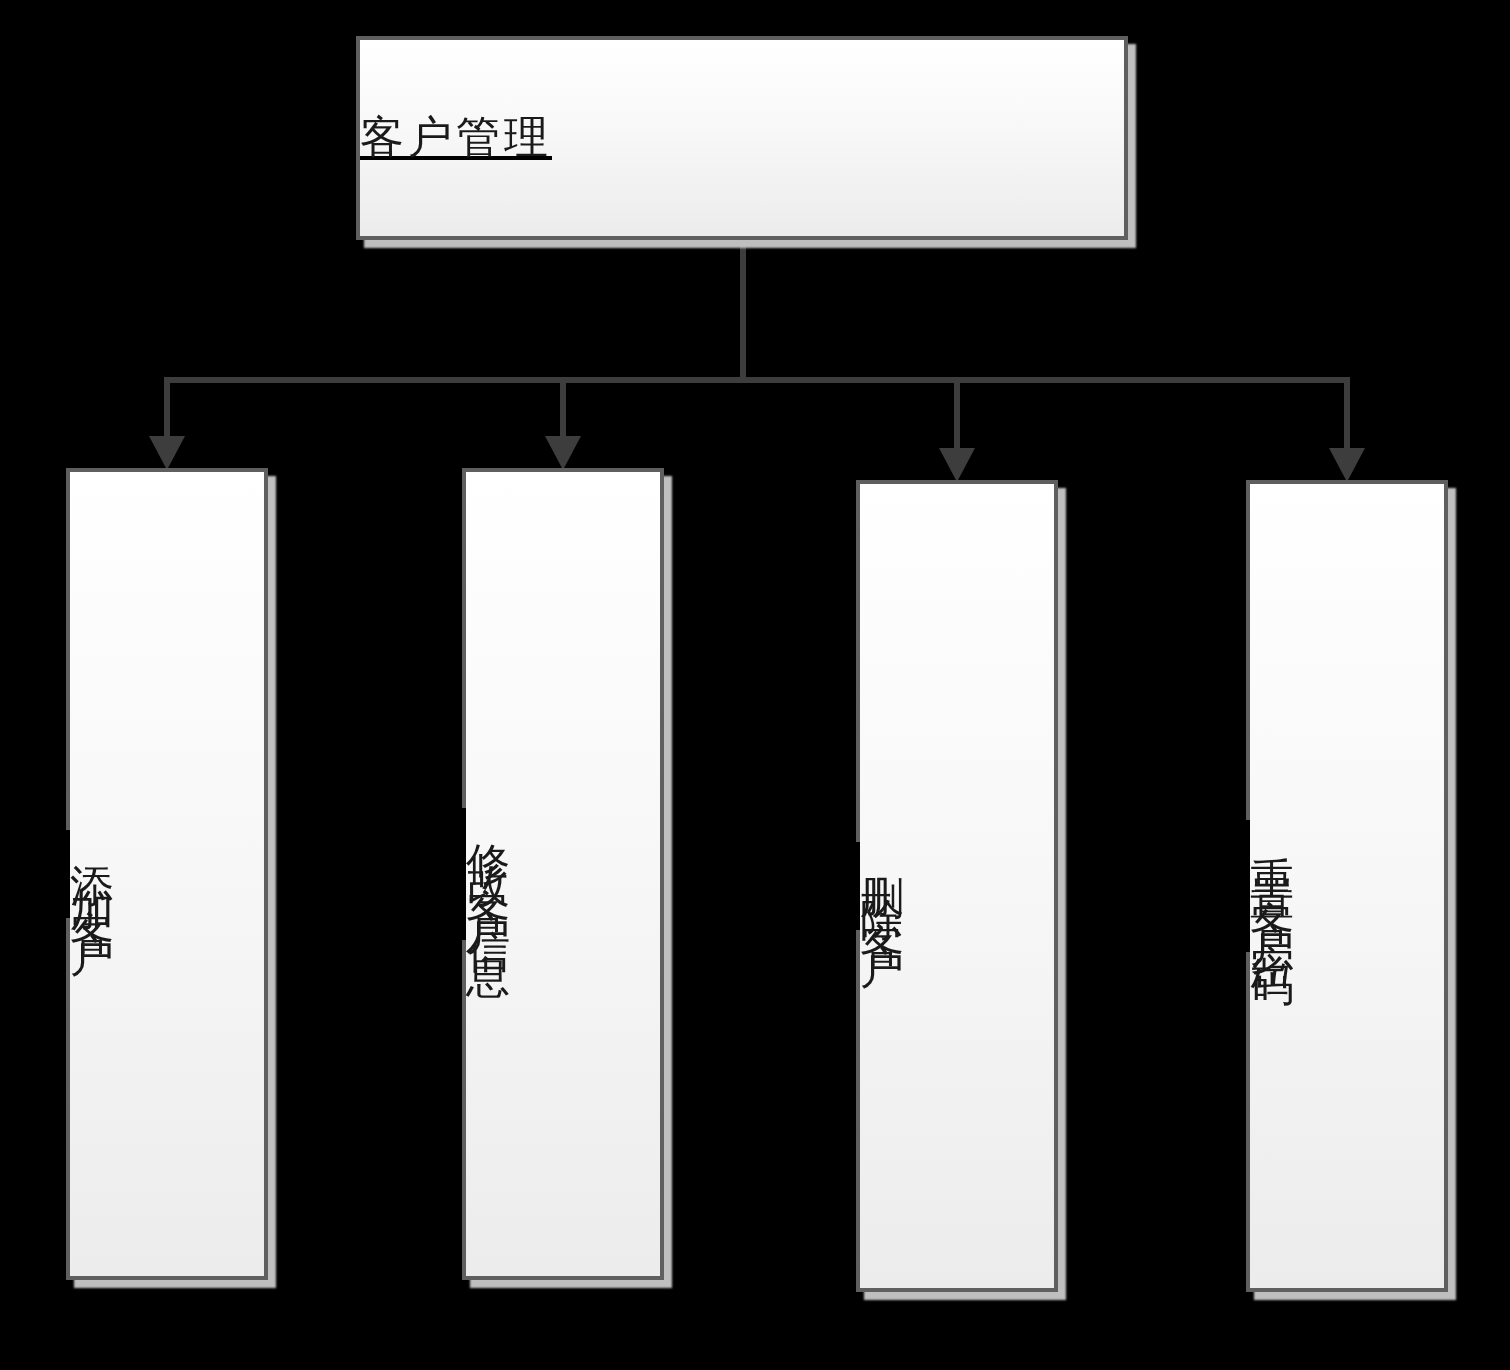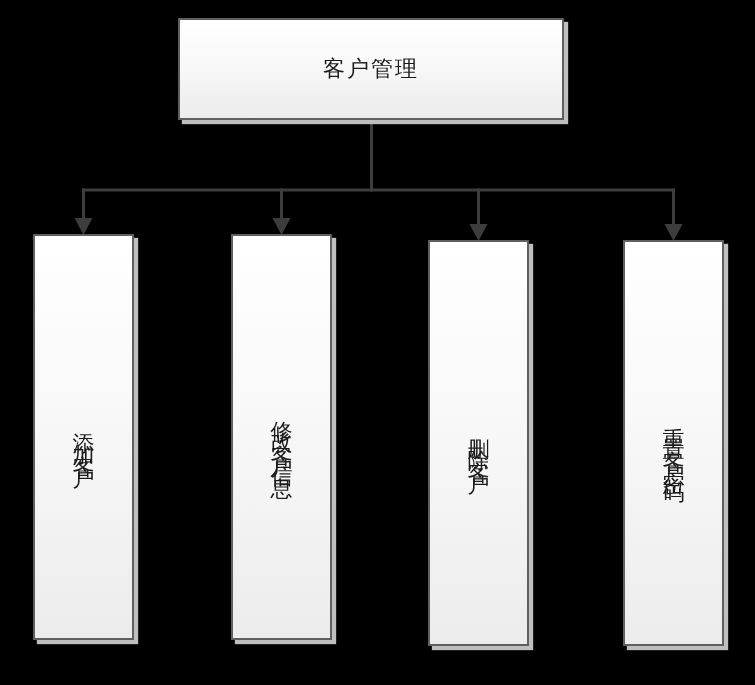--- a/index.html
+++ b/index.html
@@ -23,21 +23,21 @@
     height: 685px;
   }
   .node {
     position: absolute;
     box-sizing: border-box;
     border: 2px solid #5f5f5f;
     background: linear-gradient(180deg, #ffffff 0%, #f8f8f8 45%, #ececec 100%);
     box-shadow: 4px 4px 1px #bfbfbf;
     display: flex;
     align-items: center;
-    justify-content: center;
+    text-decoration: underline;
   }
   .root-node {
     left: 178px;
     top: 18px;
     width: 386px;
     height: 102px;
   }
   .root-label {
     font-size: 22px;
     letter-spacing: 2px;

